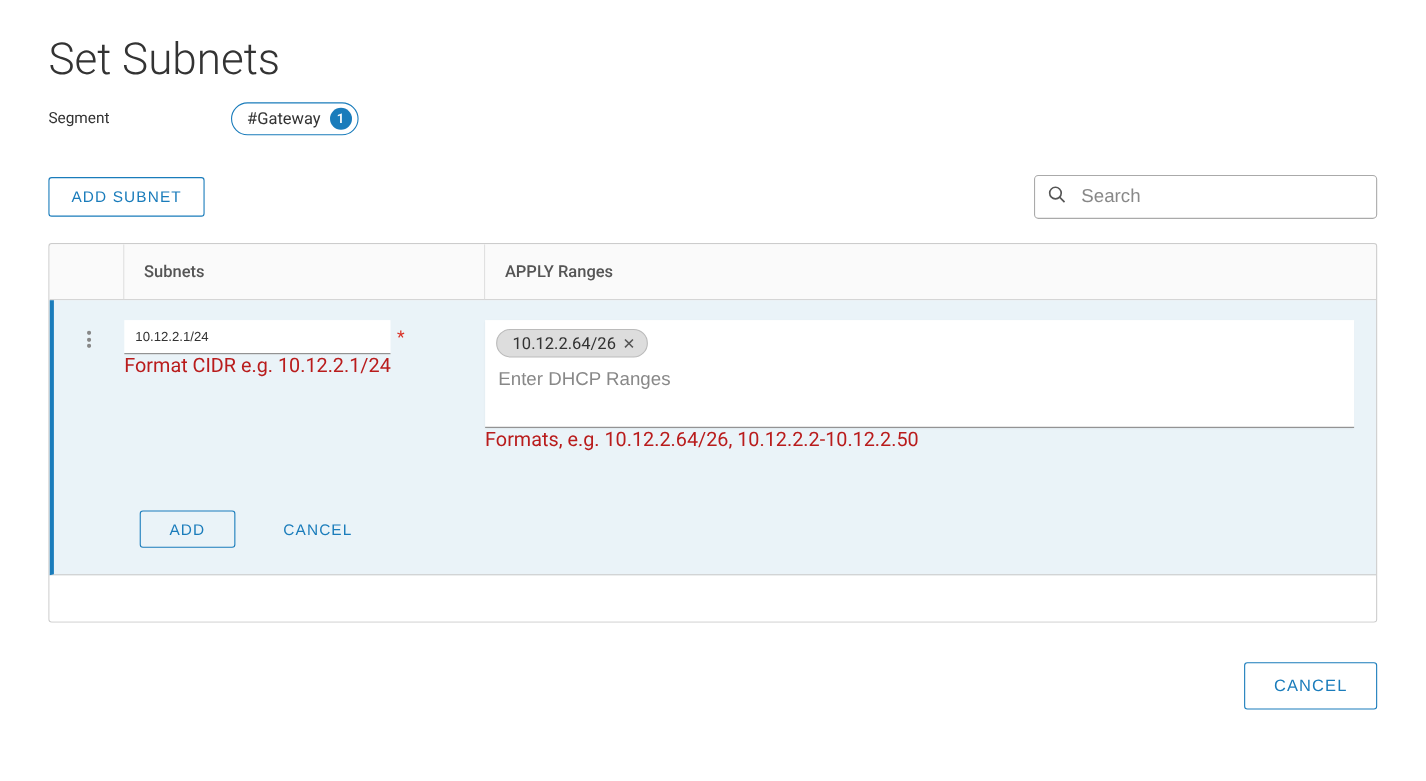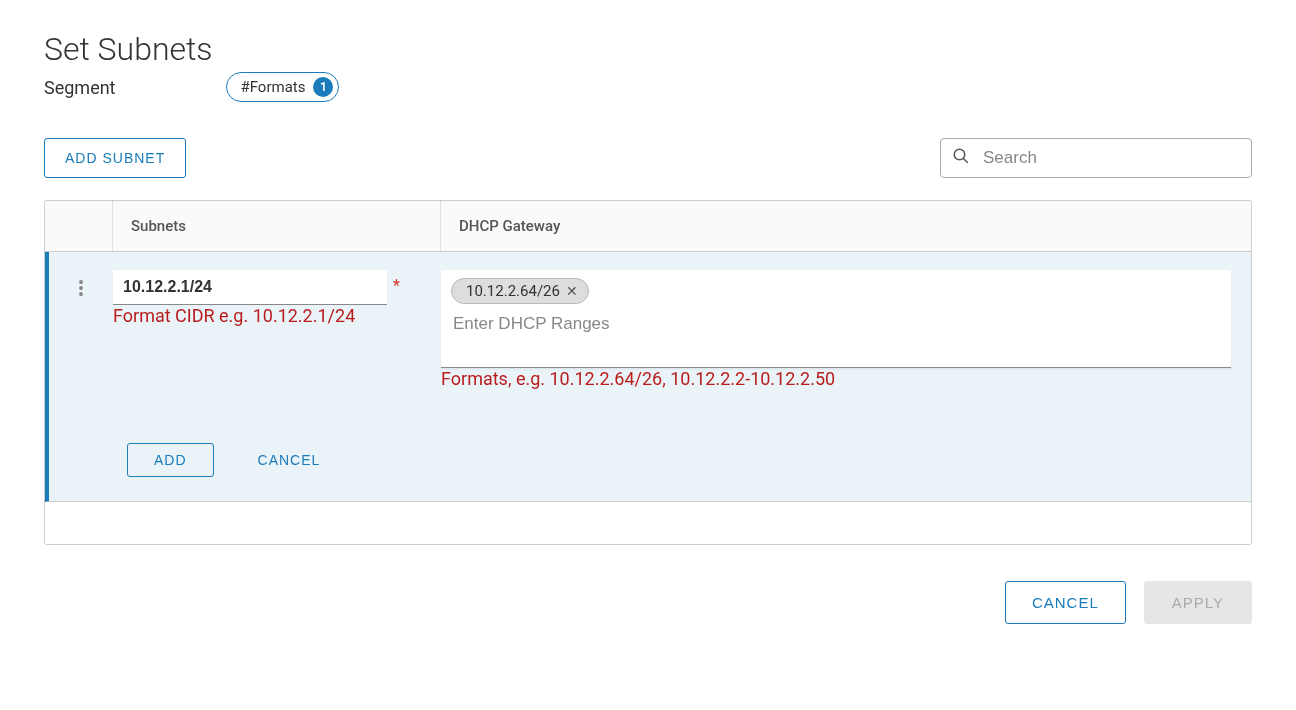--- a/index.html
+++ b/index.html
@@ -15,34 +15,34 @@
       position: relative;
       padding: 0;
     }
     .dialog {
       background: #fff;
       border-radius: 4px;
       padding: 30px 44px 30px 44px;
       position: relative;
     }
     .title {
-      font-size: 32px;
+      font-size: 40px;
       font-weight: 300;
       color: #333;
       letter-spacing: 0;
-      margin-bottom: 4px;
+      margin-bottom: 16px;
     }
     .segment-row {
       display: flex;
       align-items: center;
       gap: 110px;
       margin-bottom: 36px;
     }
     .segment-label {
-      font-size: 18px;
+      font-size: 14px;
       color: #333;
     }
     .pill {
       display: inline-flex;
       align-items: center;
       border: 1px solid #1a7cbb;
       border-radius: 16px;
       padding: 4px 5px 4px 14px;
       gap: 8px;
       background: #fff;
@@ -60,20 +60,21 @@
       height: 20px;
       display: inline-flex;
       align-items: center;
       justify-content: center;
       font-size: 12px;
       font-weight: 600;
     }
     .toolbar {
       display: flex;
       justify-content: space-between;
+      align-items: center;
       margin-bottom: 22px;
     }
     .btn-add-subnet {
       border: 1px solid #1a7cbb;
       background: #fff;
       color: #1a7cbb;
       font-size: 14px;
       letter-spacing: 1px;
       padding: 9px 20px;
       border-radius: 3px;
@@ -159,29 +160,28 @@
       width: 328px;
       padding-right: 20px;
       position: relative;
     }
     .gateway-input-wrap {
       position: relative;
       display: flex;
       align-items: flex-start;
     }
     .gateway-input {
-      width: 274px;
+      width: 242px;
       padding: 8px 10px;
       border: none;
       border-bottom: 1px solid #888;
       background: #fff;
-      font-size: 16px;
+      font-size: 12px;
       color: #333;
       outline: none;
-      font-weight: bold;
     }
     .req-asterisk {
       color: #d93025;
       font-size: 16px;
       margin-left: 6px;
       margin-top: 6px;
     }
     .hint {
       font-size: 18px;
       color: #b91c1c;
@@ -289,21 +289,21 @@
   </style>
 </head>
 <body>
 
 <div class="dialog">
   <h1 class="title">Set Subnets</h1>
 
   <div class="segment-row">
     <span class="segment-label">Segment</span>
     <span class="pill">
-      <span class="pill-label">#Formats</span>
+      <span class="pill-label">#Gateway</span>
       <span class="pill-badge">1</span>
     </span>
   </div>
 
   <div class="toolbar">
     <button class="btn-add-subnet">ADD SUBNET</button>
     <div class="search-wrap">
       <span class="search-icon">
         <svg width="18" height="18" viewBox="0 0 24 24" fill="none" stroke="currentColor" stroke-width="2">
             <circle cx="10" cy="10" r="7"></circle>
@@ -311,21 +311,21 @@
           </svg>
       </span>
       <input class="search-input" type="text" placeholder="Search" style="">
     </div>
   </div>
 
   <div class="table-wrap">
     <div class="table-header">
       <div class="th col-actions"></div>
       <div class="th col-gateway">Subnets</div>
-      <div class="th col-dhcp">DHCP Gateway</div>
+      <div class="th col-dhcp">APPLY Ranges</div>
     </div>
 
     <div class="table-row">
       <div class="td-actions">
         <div class="kebab">
           <span>•</span>
             <span>•</span>
             <span>•</span>
         </div>
       </div>
@@ -351,15 +351,14 @@
         <button class="btn-row-add">ADD</button>
         <button class="btn-row-cancel">CANCEL</button>
       </div>
     </div>
 
     <div class="table-empty"></div>
   </div>
 
   <div class="footer">
     <button class="btn-cancel">CANCEL</button>
-    <button class="btn-apply" disabled="">APPLY</button>
   </div>
 </div>
 
 </body></html>

